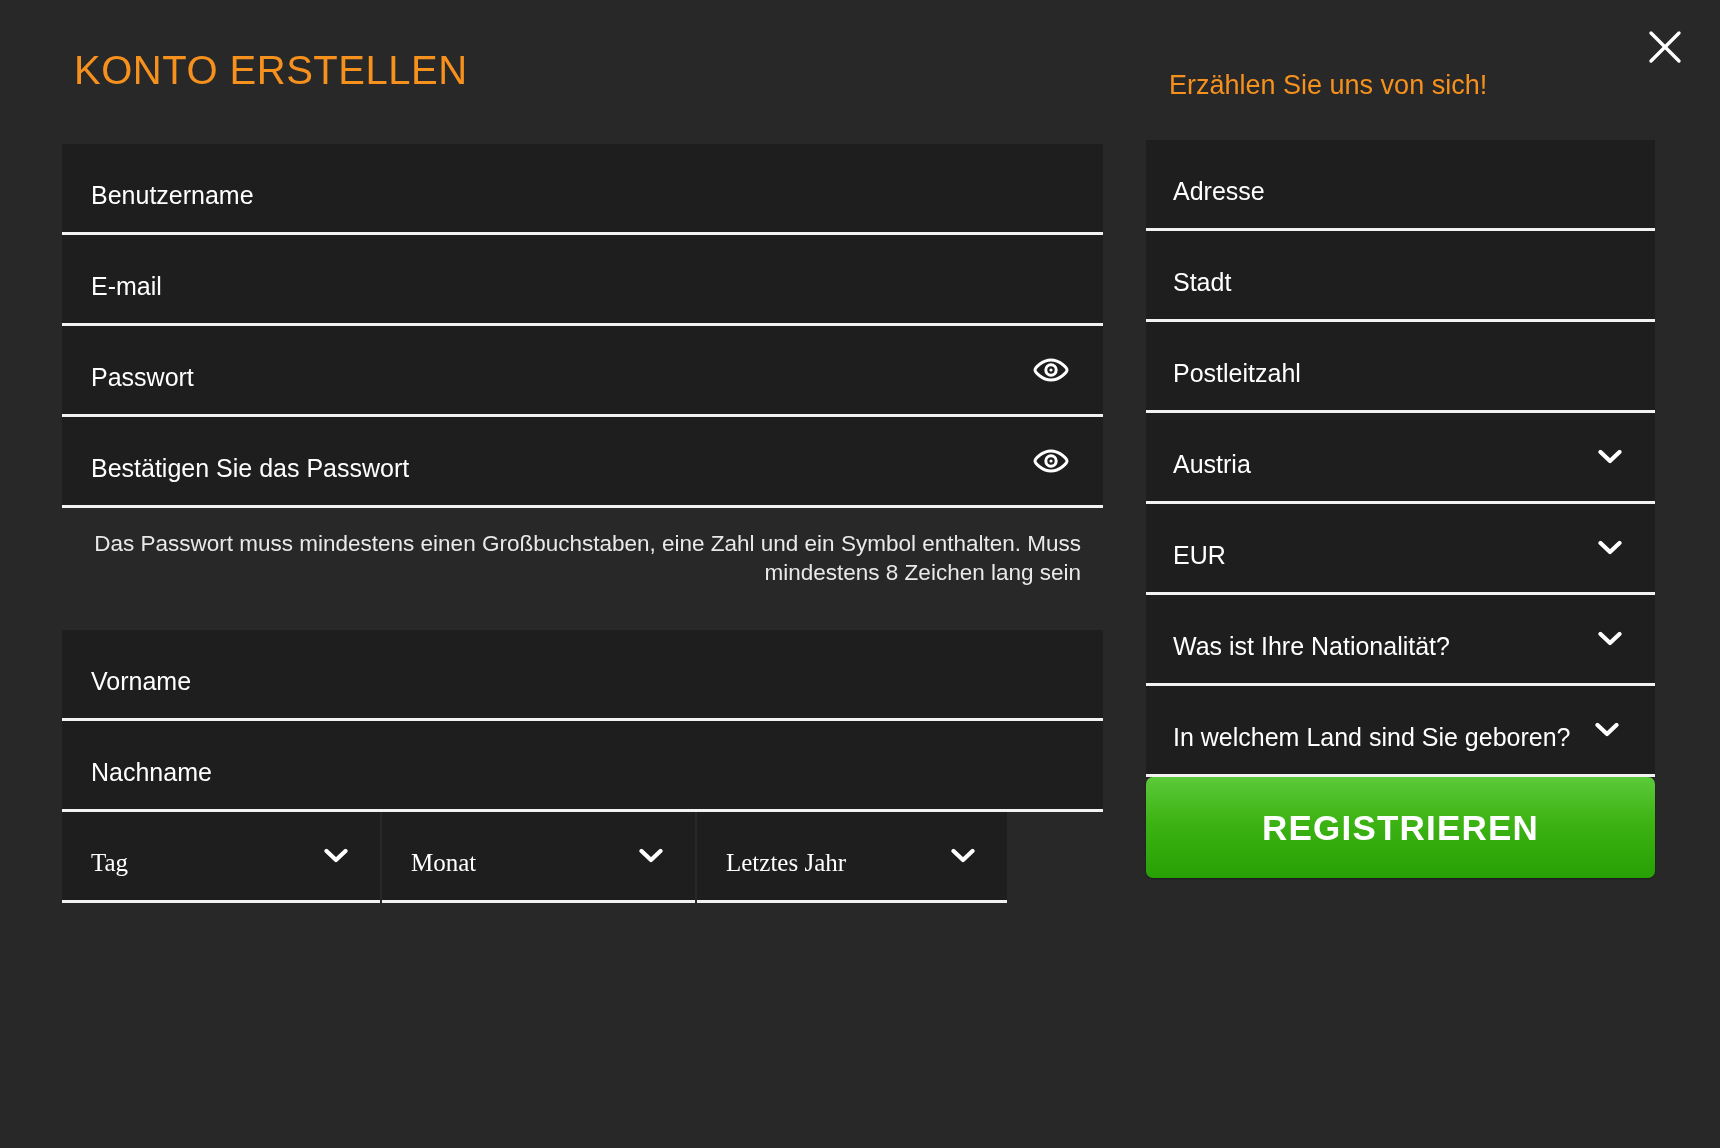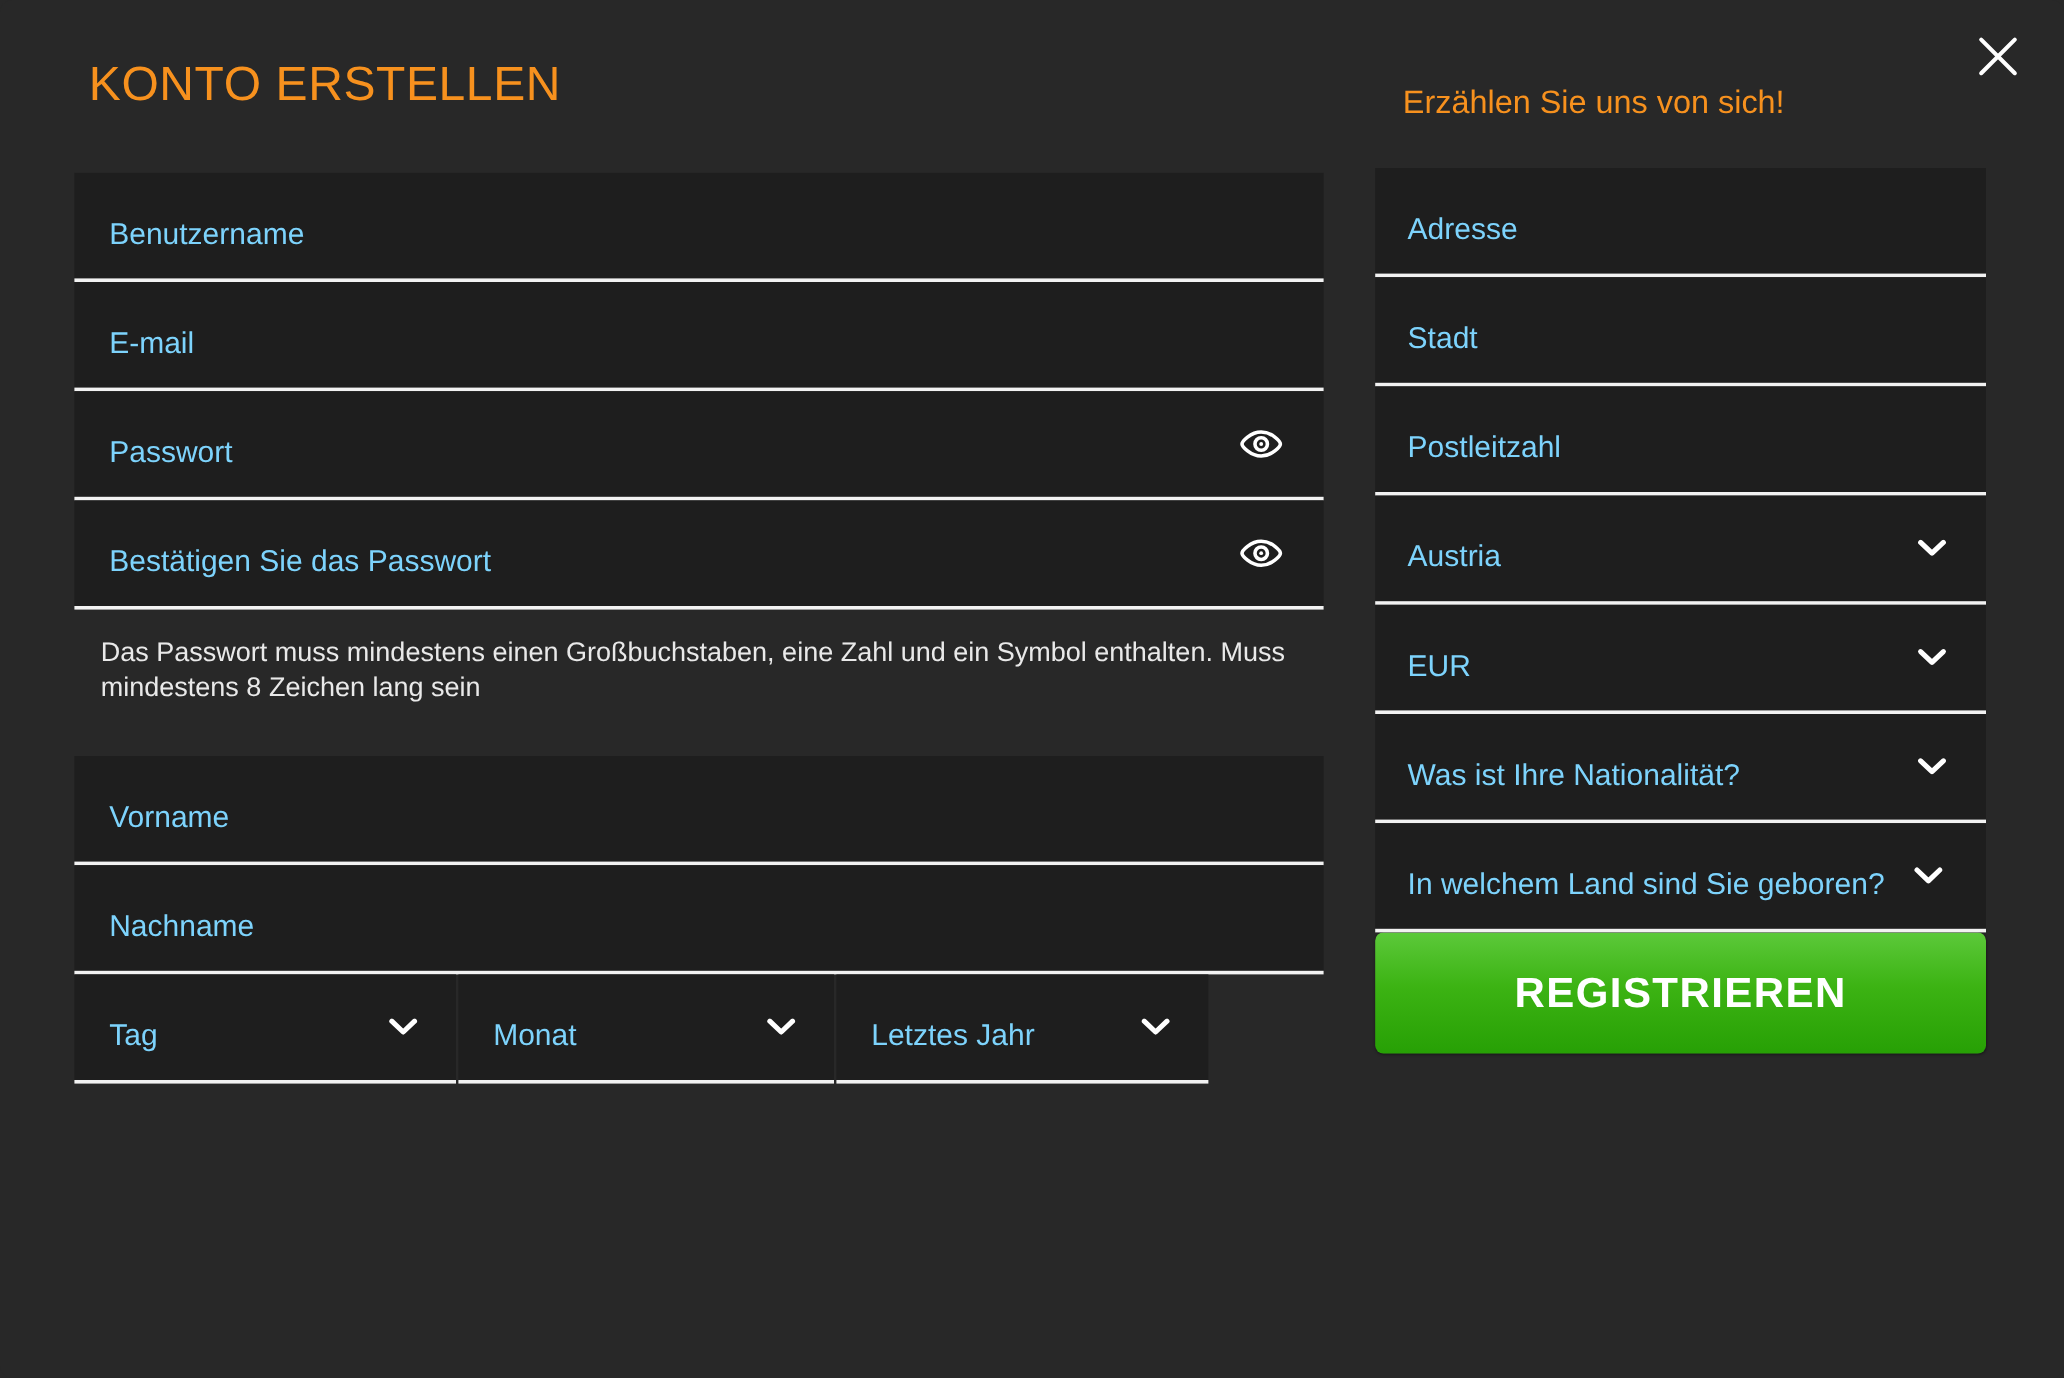--- a/index.html
+++ b/index.html
@@ -85,21 +85,21 @@
     background: #1e1e1e;
     border-bottom: 3px solid #f2f2f2;
     height: 91px;
     display: flex;
     align-items: center;
     cursor: text;
   }
 
   .field-label {
     font-size: 25px;
-    color: #7dd3fc;
+    color: #ffffff;
     font-weight: 400;
     padding-left: 29px;
     user-select: none;
     white-space: nowrap;
     margin-top: 14px;
   }
   .col-right .field-label { padding-left: 27px; }
 
   .field.select-field { cursor: pointer; }
 
@@ -129,34 +129,35 @@
     cursor: pointer;
     background: transparent;
     border: none;
   }
   .eye-btn svg { display: block; }
 
   
   .pw-hint {
     margin-top: 22px;
     padding: 0 22px;
-    text-align: left;
+    text-align: right;
     font-size: 22.5px;
     line-height: 1.27;
     color: #e9e9e9;
     font-weight: 400;
   }
 
   
   .name-block { margin-top: 43px; }
 
   
   .date-row {
     display: flex;
     width: 100%;
+    font-family: Liberation Serif, serif;
   }
   .date-cell {
     position: relative;
     background: #1e1e1e;
     border-bottom: 3px solid #f2f2f2;
     height: 91px;
     display: flex;
     align-items: center;
     cursor: pointer;
   }

